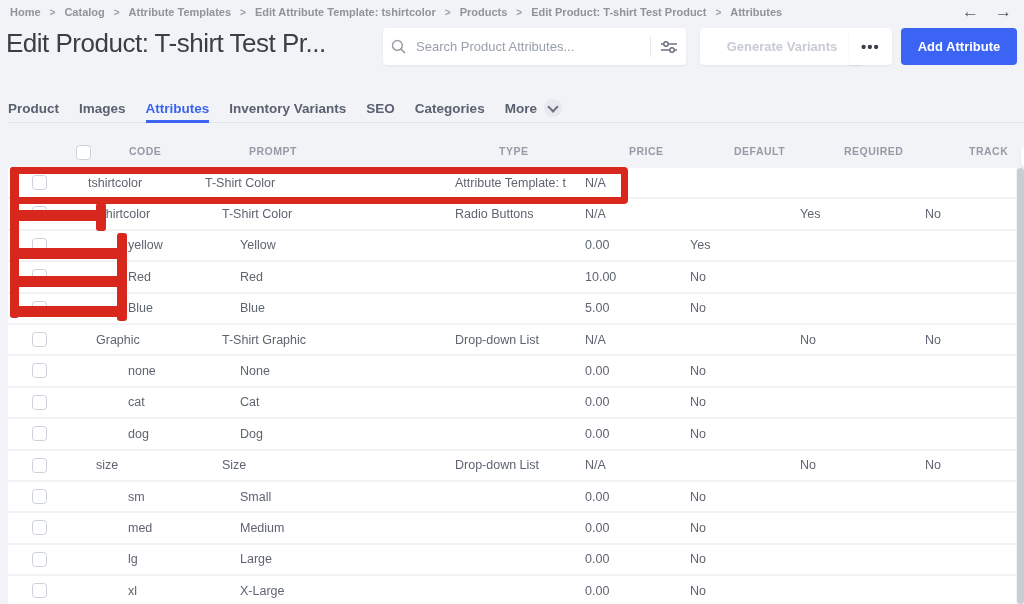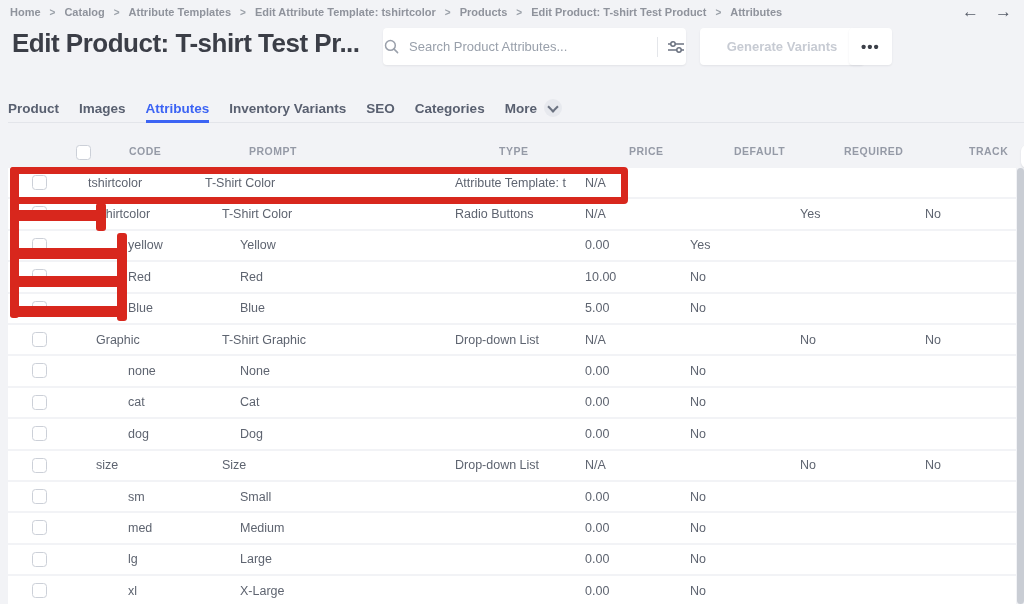--- a/index.html
+++ b/index.html
@@ -9,26 +9,26 @@
   
   #breadcrumb{position:absolute;top:0;left:10px;height:24px;display:flex;align-items:center;
     gap:9px;font-size:11px;font-weight:bold;color:#8f939c;white-space:nowrap;}
   .bc-item{cursor:pointer;}
   .bc-sep{font-weight:bold;color:#9aa0a8;font-size:10px;}
   #nav-arrows{position:absolute;top:1px;right:12px;display:flex;gap:16px;font-size:17px;
     color:#565c68;font-weight:bold;}
   #nav-arrows span{cursor:pointer;line-height:22px;}
 
   
-  #page-title{position:absolute;left:12px;top:28px;font-size:26px;font-weight:bold;
+  #page-title{position:absolute;left:6px;top:28px;font-size:26px;font-weight:normal;
     color:#3b3e47;letter-spacing:-0.5px;}
   .hbtn{position:absolute;top:28px;height:37px;background:#fff;border-radius:4px;
     box-shadow:0 1px 2px rgba(40,44,63,.08);display:flex;align-items:center;justify-content:center;
     box-sizing:border-box;cursor:pointer;}
-  #searchbox{left:383px;width:303px;justify-content:flex-start;padding:0 1px;cursor:default;}
+  #searchbox{left:383px;width:303px;justify-content:flex-start;padding:0 8px;cursor:default;}
   #searchbox input{border:0;outline:0;flex:1;font-size:13px;color:#3b3e47;background:transparent;
     font-family:inherit;margin-left:8px;}
   #searchbox input::placeholder{color:#99a0ab;}
   .vdiv{width:1px;height:20px;background:#e4e6ea;margin:0 9px;}
   #generate-variants{left:700px;width:164px;font-size:13px;font-weight:bold;color:#c7cbd3;}
   #more-actions{left:849px;width:43px;font-size:15px;font-weight:bold;color:#3c4049;letter-spacing:1px;}
   #add-attribute{left:901px;width:116px;background:var(--accent);color:#fff;
     font-size:13px;font-weight:bold;box-shadow:none;}
 
   
@@ -119,20 +119,21 @@
       <line x1="1" y1="11" x2="17" y2="11" stroke="#6b7280" stroke-width="1.5"></line>
       <circle cx="6" cy="5" r="2.2" fill="#fff" stroke="#6b7280" stroke-width="1.5"></circle>
       <circle cx="12" cy="11" r="2.2" fill="#fff" stroke="#6b7280" stroke-width="1.5"></circle>
     </svg>
   </div>
 
   <div id="generate-variants" class="hbtn">Generate Variants</div>
   <div id="more-actions" class="hbtn">
     <span>•••</span>
   </div>
+  <div id="add-attribute" class="hbtn">Add Attribute</div>
 
   <div id="tabs">
       <div class="tab">
         <span>Product</span>
       </div>
       <div class="tab">
         <span>Images</span>
       </div>
       <div class="tab active">
         <span>Attributes</span>

